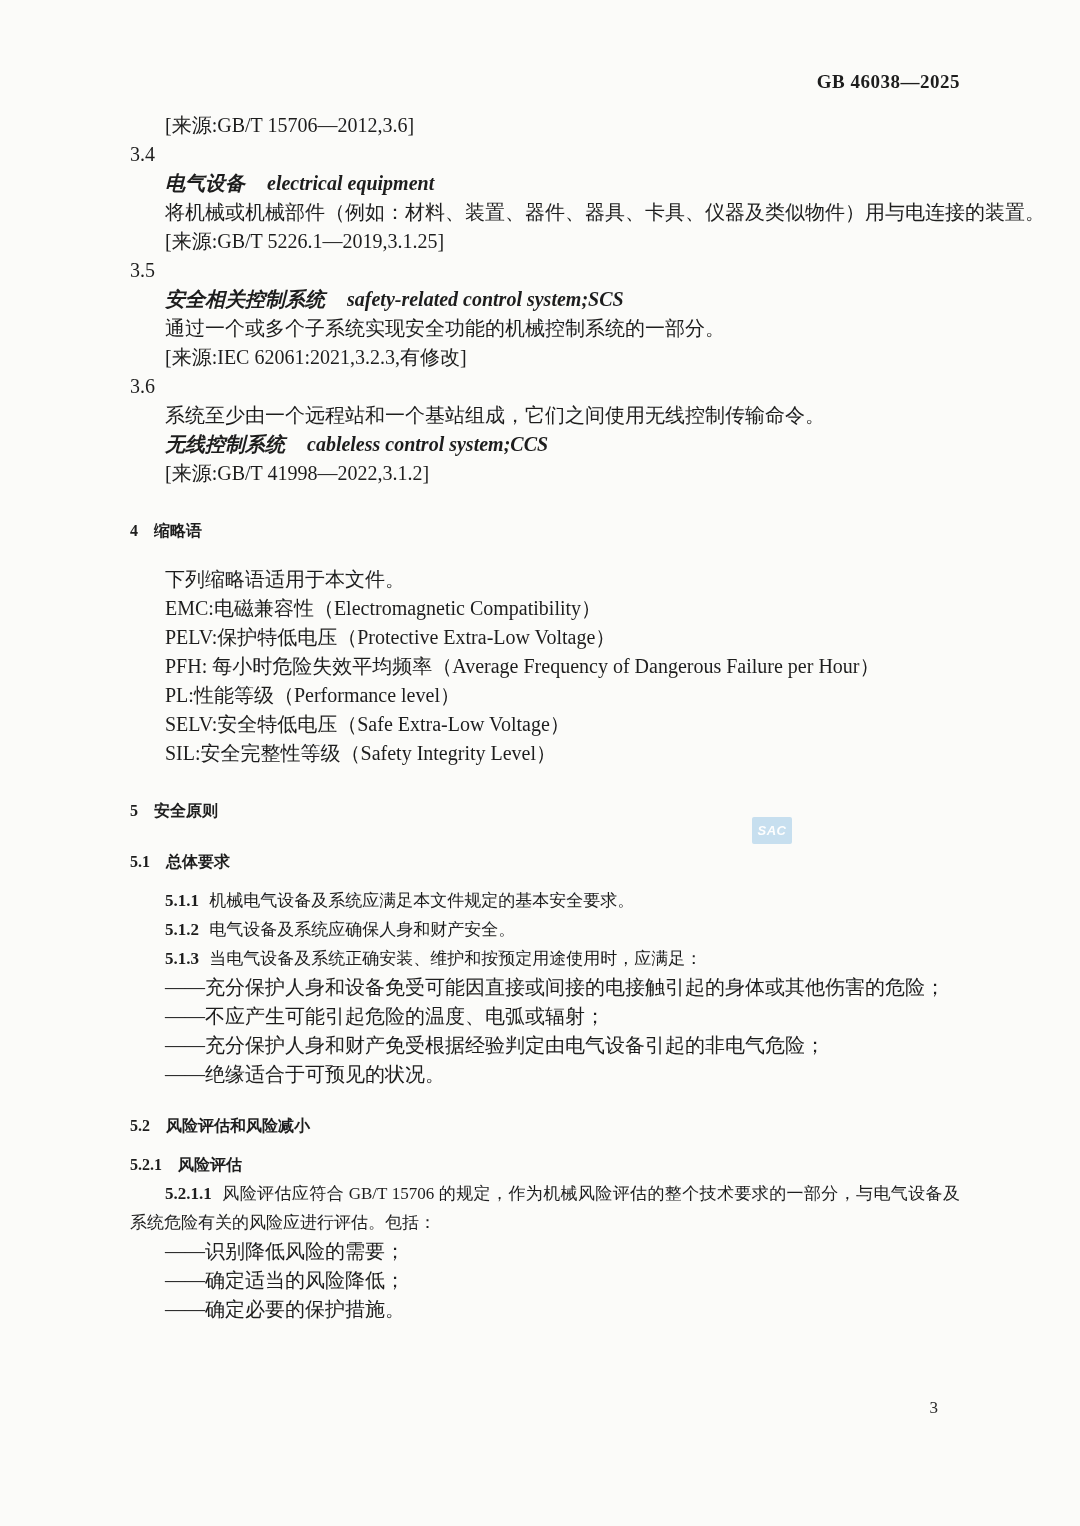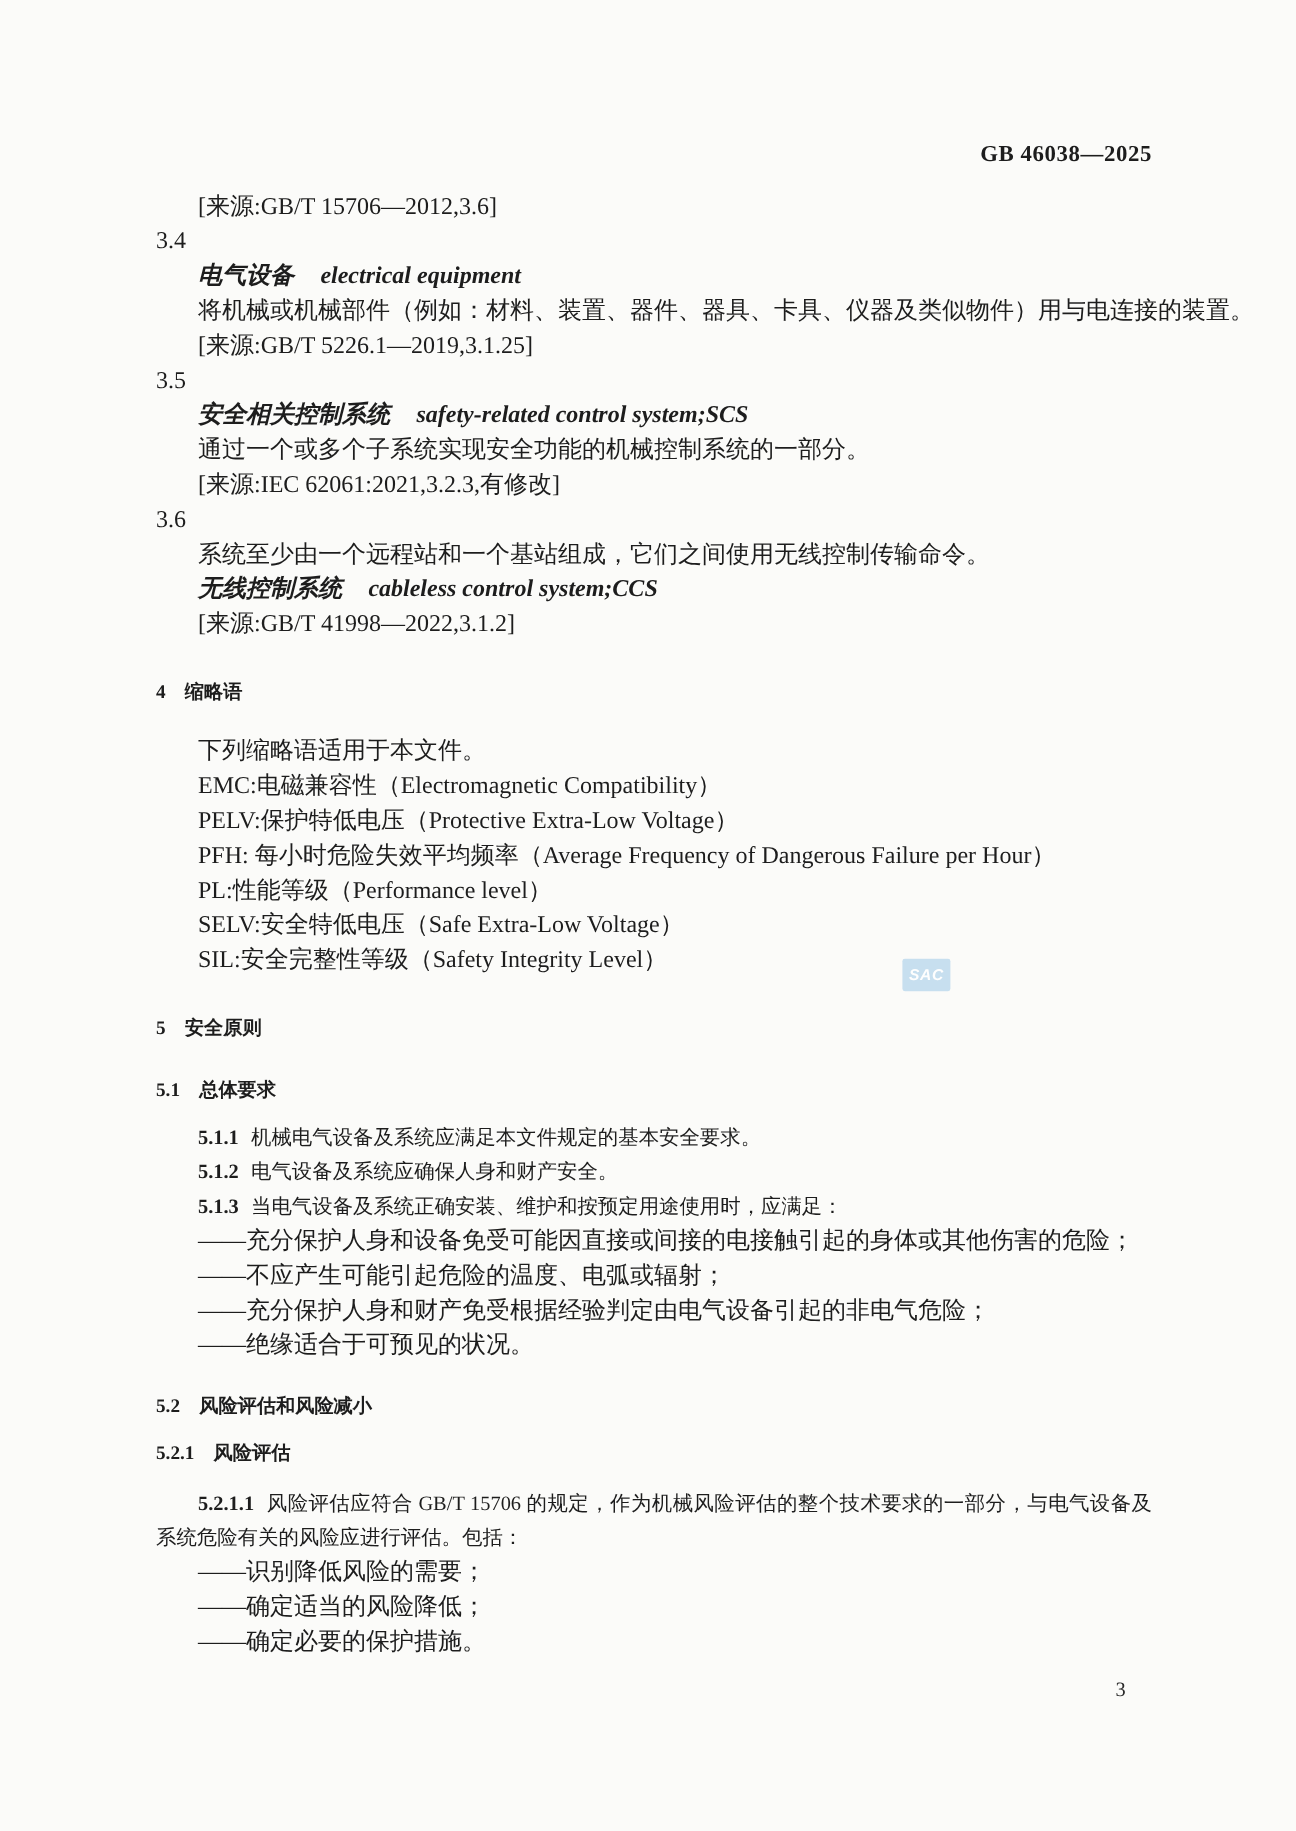--- a/index.html
+++ b/index.html
@@ -10,21 +10,21 @@
     background: #fbfbf9;
     overflow: hidden;
     font-family: "Liberation Serif", "DejaVu Serif", serif;
     color: #1d1d1d;
   }
   .page {
     position: relative;
     width: 1080px;
     height: 1526px;
     box-sizing: border-box;
-    padding: 114px 120px 0 130px;
+    padding: 67px 120px 0 130px;
     background: #fbfbf9;
   }
   .doc-header {
     text-align: right;
     font-weight: bold;
     font-size: 19px;
     line-height: 30px;
     margin-bottom: 14px;
     letter-spacing: 0.5px;
   }
@@ -38,37 +38,37 @@
   .term { font-weight: bold; font-style: italic; }
   .term .en { margin-left: 1.1em; }
   .heading {
     font-weight: bold;
     font-size: 16px;
     line-height: 29px;
   }
   .heading .hnum { margin-right: 1.0em; }
   .h1 { margin-top: 28px; margin-bottom: 20px; }
   .h2 { margin-top: 22px; margin-bottom: 10px; }
-  .h3 { margin-top: 0px;  margin-bottom: 12px; }
+  .h3 { margin-top: 0px;  margin-bottom: 0; }
   .para {
     font-size: 17px;
     line-height: 29px;
     text-align: justify;
   }
   .para .cnum { font-weight: bold; margin-right: 0.6em; margin-left: 35px; }
   .page-number {
     position: absolute;
     top: 1398px;
     right: 142px;
     font-size: 17px;
     color: #2a2a2a;
   }
   .watermark {
     position: absolute;
-    top: 799px;
+    top: 817px;
     left: 752px;
     width: 40px;
     height: 27px;
     background: #c2dcee;
     border-radius: 2px;
     color: #ffffff;
     font-family: "Liberation Sans", sans-serif;
     font-style: italic;
     font-weight: bold;
     font-size: 13px;

